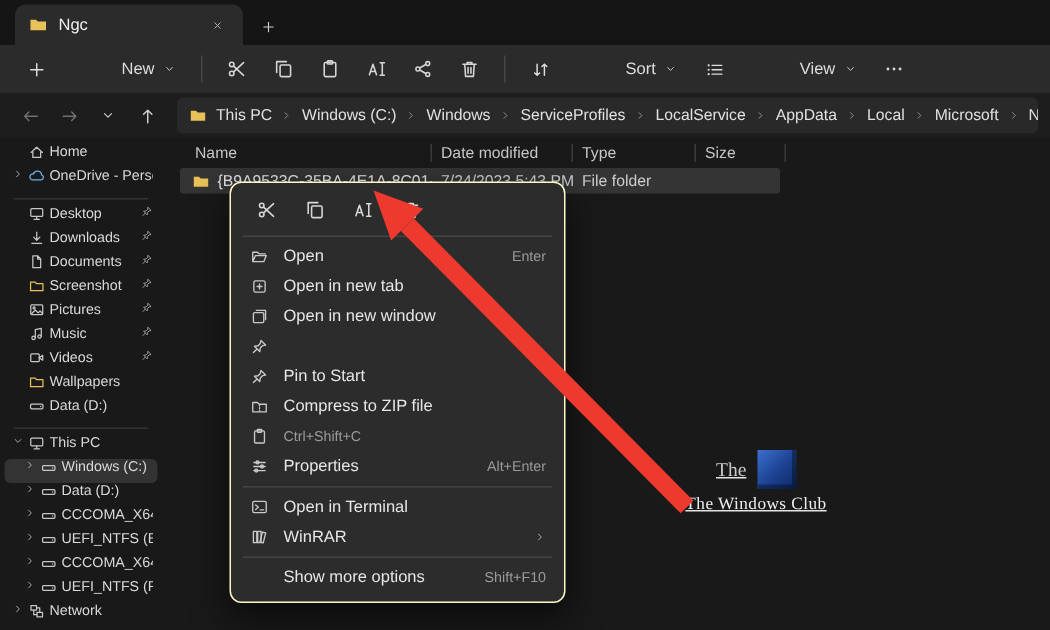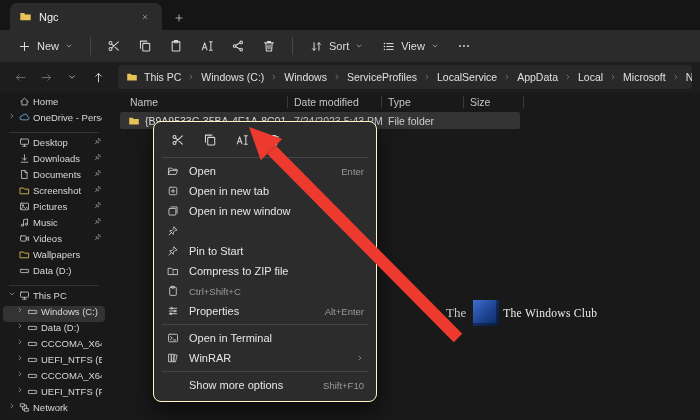--- a/index.html
+++ b/index.html
@@ -16,21 +16,21 @@
   .tab { margin-left:10px; width:152px; height:27px; background:#2b2b2b; border-radius:7px 7px 0 0; display:flex; align-items:center; gap:7px; padding:0 9px; }
   .tab-title { flex:1; font-size:11px; color:#f0f0f0; white-space:nowrap; overflow:hidden; }
   .tab-close { width:16px; height:16px; display:flex; align-items:center; justify-content:center; color:#bdbdbd; border-radius:3px; }
   .newtab-btn { width:26px; height:24px; margin-left:4px; display:flex; align-items:center; justify-content:center; color:#cfcfcf; }
 
   
   .toolbar { position:absolute; top:30px; left:0; right:0; height:32px; background:#2b2b2b; display:flex; align-items:center; padding:0 10px; gap:3px; }
   .tb-btn { display:flex; align-items:center; gap:6px; height:26px; padding:0 8px; border-radius:4px; color:#dedede; }
   .tb-ic { width:28px; height:26px; display:flex; align-items:center; justify-content:center; color:#d6d6d6; border-radius:4px; }
   .tb-sep { width:1px; height:18px; background:#474747; margin:0 6px; }
-  .tb-label { font-size:11px; }
+  .tb-label { font-size:11px;margin-left:44px; }
 
   
   .addrbar { position:absolute; top:62px; left:0; right:0; height:30px; background:#1d1d1d; display:flex; align-items:center; padding:0 8px; gap:2px; }
   .nav-ic { width:24px; height:24px; display:flex; align-items:center; justify-content:center; color:#cfcfcf; border-radius:4px; }
   .nav-ic.dim { color:#6f6f6f; }
   .crumbbox { flex:1; height:24px; margin-left:6px; background:#292929; border-radius:4px; display:flex; align-items:center; padding:0 8px; gap:4px; overflow:hidden; }
   .crumb { font-size:10.5px; color:#e0e0e0; white-space:nowrap; padding:1px 2px; border-radius:3px; }
   .crumb-sep { color:#9a9a9a; display:flex; align-items:center; }
 
   
@@ -63,21 +63,21 @@
   .ctx-item { height:20px; display:flex; align-items:center; gap:9px; padding:0 8px; border-radius:4px; color:#e6e6e6; font-size:11px; }
   .ctx-item .mi { color:#c9c9c9; width:14px; display:flex; justify-content:center; }
   .ctx-item .mlabel { flex:1; white-space:nowrap; }
   .ctx-item .mshort { color:#9a9a9a; font-size:9.5px; }
   .ctx-item .msub { color:#bdbdbd; display:flex; }
 
   
   .arrow-svg { position:absolute; left:0; top:0; width:700px; height:420px; z-index:50; pointer-events:none; }
 
   
-  .watermark { position:absolute; left:446px; top:300px; width:116px; z-index:5; display:flex; flex-direction:row; align-items:center; gap:4px; }
+  .watermark { position:absolute; left:446px; top:300px; width:116px; z-index:5; display:flex; flex-direction:column; align-items:center; gap:4px;text-decoration:underline; }
   .wm-row { display:flex; align-items:center; gap:7px; }
   .wm-the { font-size:13px; color:#c9c9c9; font-family:"Liberation Serif",serif; }
   .wm-logo { width:26px; height:26px; background:linear-gradient(135deg,#3c6fd0 0%,#1c418f 55%,#0e2a63 100%); box-shadow:inset -3px -3px 0 rgba(0,0,0,.35); }
   .wm-title { font-size:11.5px; color:#ededed; font-family:"Liberation Serif",serif; letter-spacing:.3px; white-space:nowrap; }
 </style>
 </head>
 <body>
 
 <svg width="0" height="0" style="position:absolute">
   <defs>

